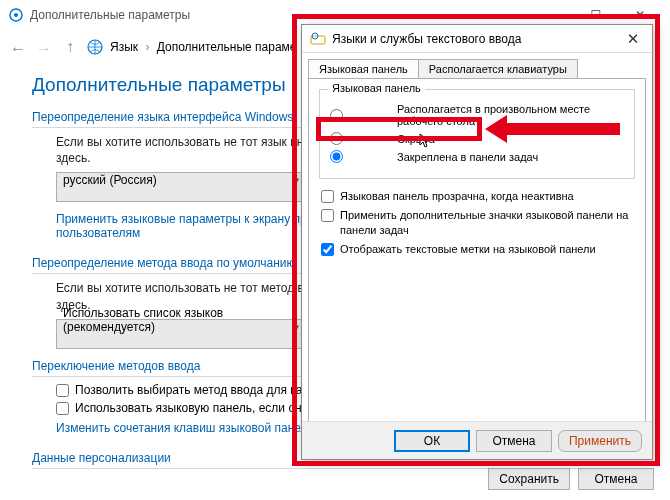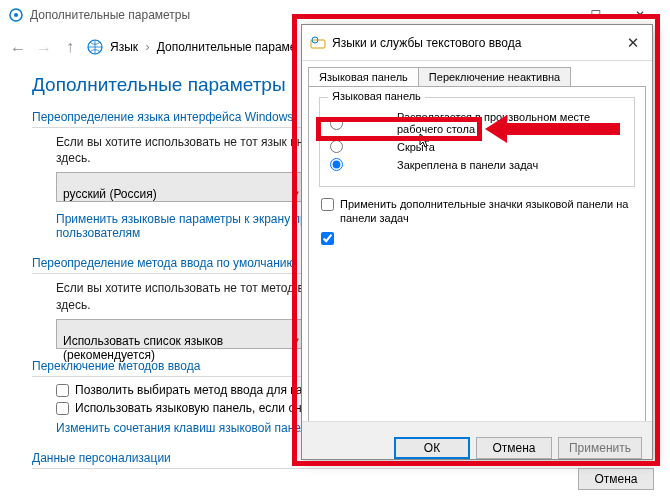--- a/index.html
+++ b/index.html
@@ -16,52 +16,52 @@
 .toolbar { height: 34px; display: flex; align-items: center; padding: 0 8px; gap: 6px; background:#fff; }
 .toolbar .navbtn { color:#888; font-size:16px; width:20px; text-align:center; }
 .toolbar .crumb-icon { width:18px; height:18px; }
 .breadcrumb { font-size: 12px; text-align: right; }
 .breadcrumb .chev { color:#888; margin: 0 4px; }
 
 .content { padding: 10px 26px 0 32px; }
 h2.page-title { color:#0063b1; font-weight:400; font-size:19px; margin-bottom:14px; }
 .section-head { color:#0063b1; font-size:12px; margin: 10px 0 6px 0; border-bottom:1px solid #d8d8d8; padding-bottom:3px; }
 .para { font-size:12px; color:#222; margin: 4px 0 6px 24px; line-height:1.35; }
-.dropdown { margin: 4px 0 6px 24px; width: 250px; height:22px; border:1px solid #adadad; background:#e9e9e9; display:flex; align-items:flex-start; padding:14px 6px; position:relative; }
+.dropdown { margin: 4px 0 6px 24px; width: 250px; height:22px; border:1px solid #adadad; background:#e9e9e9; display:flex; align-items:flex-end; padding:14px 6px; position:relative; }
 .dropdown::after { content:"▾"; position:absolute; right:6px; color:#555; font-size:11px; }
 a.link { color:#0063b1; text-decoration:none; display:inline-block; margin: 4px 0 6px 24px; font-size:12px; }
 .chk-row { margin: 4px 0 2px 24px; display:flex; align-items:flex-start; gap:6px; font-size:12px; }
 .chk-row input { margin-top:1px; }
 
 .footer { position:absolute; bottom:10px; right:16px; display:flex; gap:8px; }
 .btn { min-width:76px; height:22px; border:1px solid #adadad; background:#e9e9e9; font-size:12px; padding:0 10px; }
 
 
 .dialog { position:absolute; left:301px; top:24px; width:352px; height:436px; background:#fff; border:1px solid #888; box-shadow: 3px 3px 12px rgba(0,0,0,0.25); }
-.dlg-title { height:36px; display:flex; align-items:center; padding:0 8px; border-bottom:1px solid #ddd; }
+.dlg-title { height:28px; display:flex; align-items:center; padding:0 8px; border-bottom:1px solid #ddd; }
 .dlg-title .dlg-icon { width:16px; height:16px; margin-right:6px; }
 .dlg-title .dlg-label { flex:1; font-size:12px; }
 .dlg-title .close { font-size:15px; color:#333; width:22px; text-align:center; }
 
 .tabs { display:flex; margin:6px 0 0 6px; }
 .tab { border:1px solid #adadad; border-bottom:none; padding:3px 10px; font-size:11px; background:#fdfdfd; position:relative; }
 .tab.inactive { background:#f1f1f1; border-left:none; }
 .tab-body { border:1px solid #adadad; margin:0 6px 6px 6px; height:354px; padding:10px 10px; }
 
 .fieldset { border:1px solid #cfcfcf; padding:8px 8px 10px 8px; position:relative; margin-bottom:10px; }
 .fieldset .legend { position:absolute; top:-8px; left:8px; background:#fff; padding:0 4px; font-size:11px; }
 .radio-row { display:flex; align-items:center; gap:6px; margin:5px 2px; font-size:11px; }
 .radio-row label { cursor:default;padding-left:48px; }
 
 .chk2 { display:flex; align-items:flex-start; gap:6px; margin:5px 2px; font-size:11px; line-height:1.3; }
 .chk2 input { margin-top:1px; flex-shrink:0; }
 
-.dlg-footer { position:absolute; bottom:0; left:0; right:0; height:38px; background:#f0f0f0; border-top:1px solid #ddd; display:flex; align-items:flex-end; justify-content:flex-end; gap:6px; padding:0 10px; }
+.dlg-footer { position:absolute; bottom:0; left:0; right:0; height:38px; background:#f0f0f0; border-top:1px solid #ddd; display:flex; align-items:center; justify-content:flex-end; gap:6px; padding:0 10px; }
 .btn.primary { border-color:#0078d7; box-shadow: inset 0 0 0 1px #0078d7; }
-.btn.disabled { color:#737373; }
+.btn.disabled { color:#c2410c;border-radius:7px; }
 
 
 .overlay { position:absolute; inset:0; pointer-events:none; }
 .redbox { position:absolute; border:5px solid #e3001b; }
 .arrow { position:absolute; }
 .arrow .shaft { position:absolute; background:#e3001b; height:12px; }
 .arrow .head { position:absolute; width:0; height:0; border-top:14px solid transparent; border-bottom:14px solid transparent; border-right:22px solid #e3001b; }
 
 .cursor-glyph { position:absolute; font-size:12px; color:#000; }
 </style>
@@ -125,39 +125,40 @@
     <div class="chk-row">
         <input type="checkbox" style="">
         <label>Использовать языковую панель, если она доступна</label>
       </div>
     <a class="link" href="#">Изменить сочетания клавиш языковой панели</a>
 
     <div class="section-head">Данные персонализации</div>
   </div>
 
   <div class="footer">
+    <button class="btn">Сохранить</button>
     <button class="btn">Отмена</button>
   </div>
 </div>
 
 <div class="dialog">
   <div class="dlg-title">
     <span class="dlg-icon">
       <svg width="16" height="16" viewBox="0 0 16 16">
           <rect x="1" y="5" width="14" height="8" rx="1" fill="none" stroke="#d8a000" stroke-width="1"></rect>
           <circle cx="5" cy="5" r="3" fill="none" stroke="#0078d7" stroke-width="1"></circle>
         </svg>
     </span>
     <span class="dlg-label">Языки и службы текстового ввода</span>
     <span class="close">✕</span>
   </div>
 
   <div class="tabs">
     <div class="tab">Языковая панель</div>
-    <div class="tab inactive">Переключение неактивна</div>
+    <div class="tab inactive">Располагается клавиатуры</div>
   </div>
 
   <div class="tab-body">
     <div class="fieldset">
       <span class="legend">Языковая панель</span>
       <div class="radio-row">
           <input type="radio" name="lb" style="">
           <label>Располагается в произвольном месте рабочего стола</label>
         </div>
       <div class="radio-row">
@@ -165,24 +166,29 @@
           <label>Скрыта</label>
         </div>
       <div class="radio-row">
           <input type="radio" name="lb" checked="" style="">
           <label>Закреплена в панели задач</label>
         </div>
     </div>
 
     <div class="chk2">
         <input type="checkbox" style="">
+        <label>Языковая панель прозрачна, когда неактивна</label>
+      </div>
+    <div class="chk2">
+        <input type="checkbox" style="">
         <label>Применить дополнительные значки языковой панели на панели задач</label>
       </div>
     <div class="chk2">
         <input type="checkbox" checked="" style="">
+        <label>Отображать текстовые метки на языковой панели</label>
       </div>
   </div>
 
   <div class="dlg-footer">
     <button class="btn primary">ОК</button>
     <button class="btn">Отмена</button>
     <button class="btn disabled">Применить</button>
   </div>
 </div>
 

